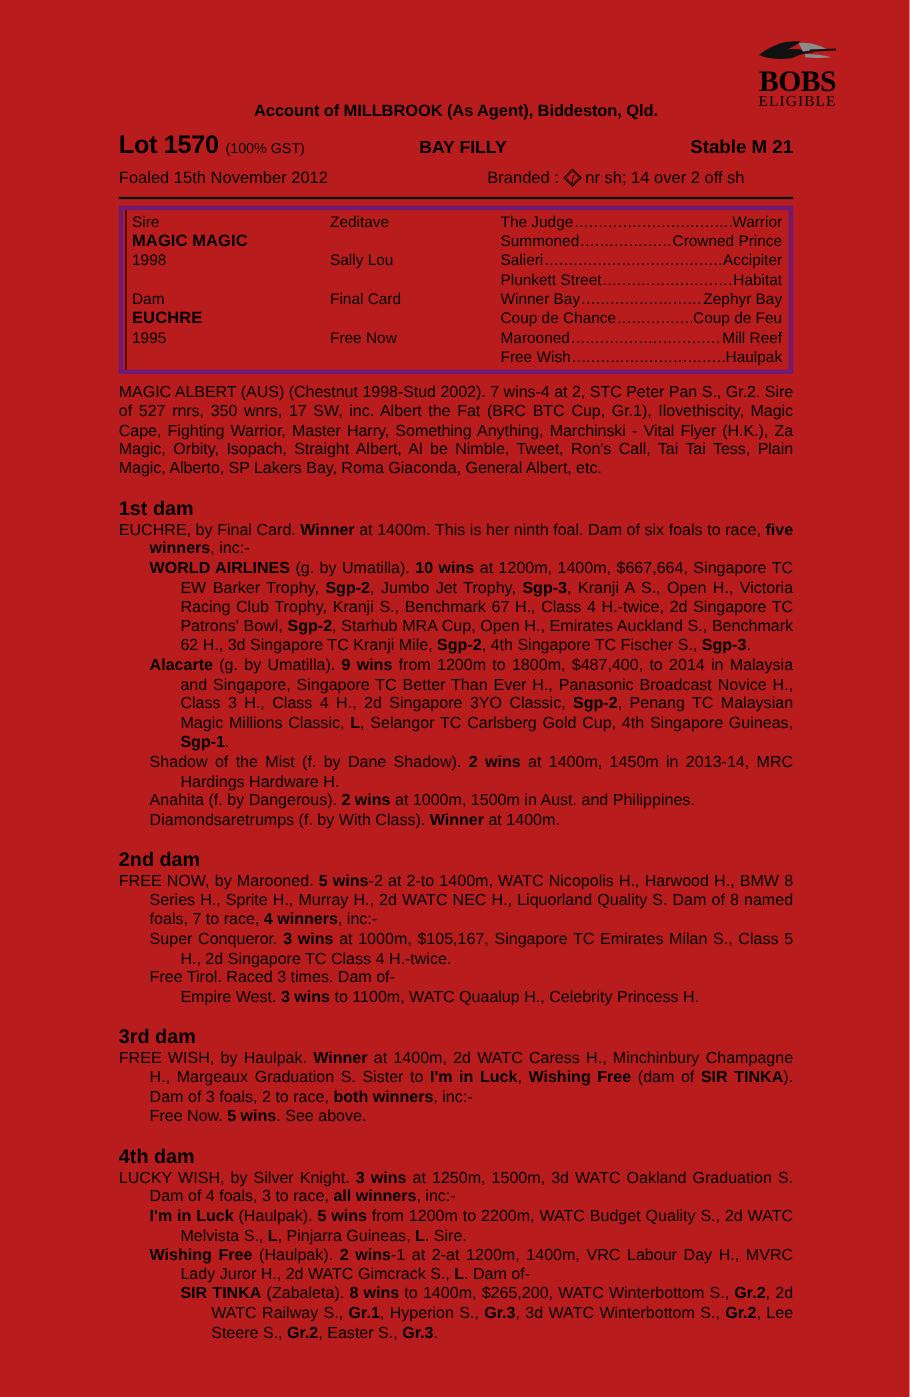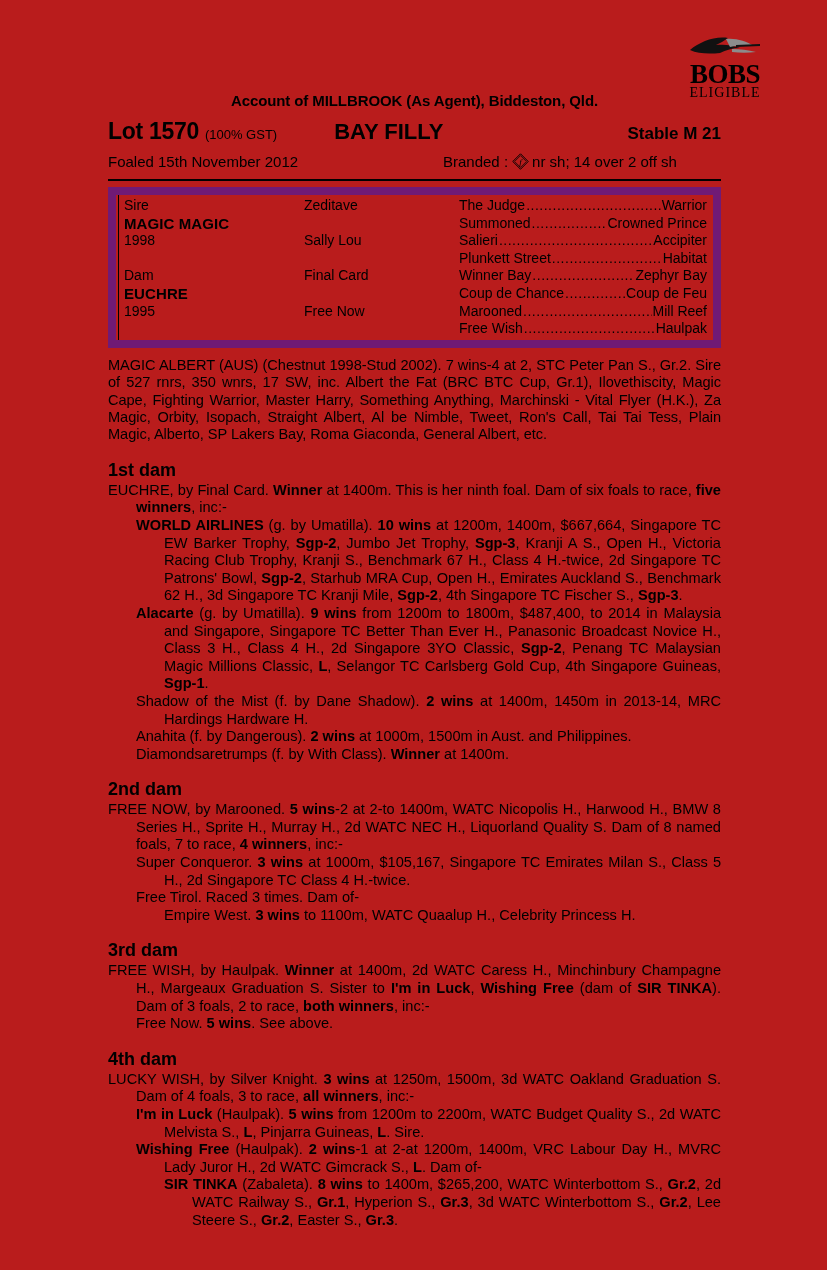--- a/index.html
+++ b/index.html
@@ -71,24 +71,24 @@
     font-size: 23px;
     font-weight: 700;
     letter-spacing: -0.3px;
   }
   .lot-gst {
     font-size: 13px;
     font-weight: 400;
     margin-left: 6px;
   }
   .lot-colour {
-    font-size: 22px;
+    font-size: 16px;
     font-weight: 700;
     letter-spacing: 0px;
-    margin-left: 57px;
+    margin-left: 104px;
   }
   .lot-stable {
     font-size: 17px;
     font-weight: 700;
     margin-left: auto;
   }
   .foaled-row {
     display: flex;
     align-items: flex-end;
     margin-top: 8px;
@@ -115,21 +115,21 @@
   .hrule {
     border: 0;
     border-top: 2px solid #000;
     margin: 9px 0 0 0;
     height: 0;
   }
 
   
   .ped-box {
     margin-top: 6px;
-    border: 8px solid #701a75;
+    border: 4px solid #701a75;
     padding: 2px 0 2px 0;
     position: relative;
   }
   .ped-box::before {
     content: "";
     position: absolute;
     left: 2px; top: 0; bottom: 0;
     border-left: 1px solid #000;
   }
   .ped-grid {

